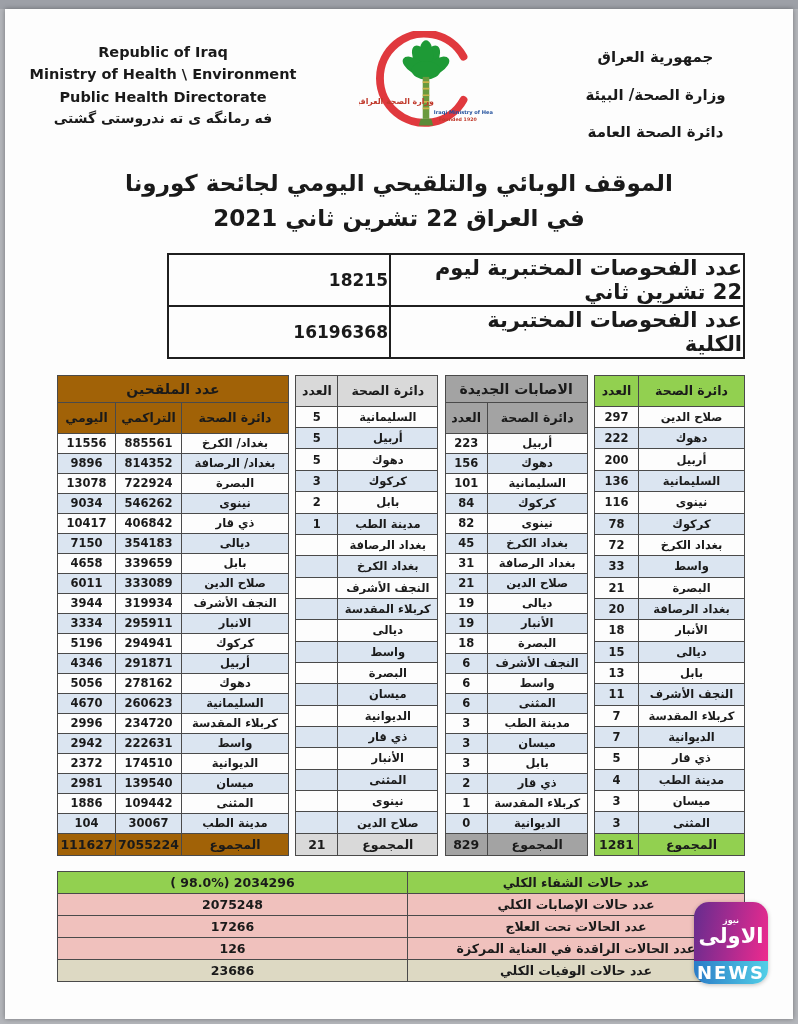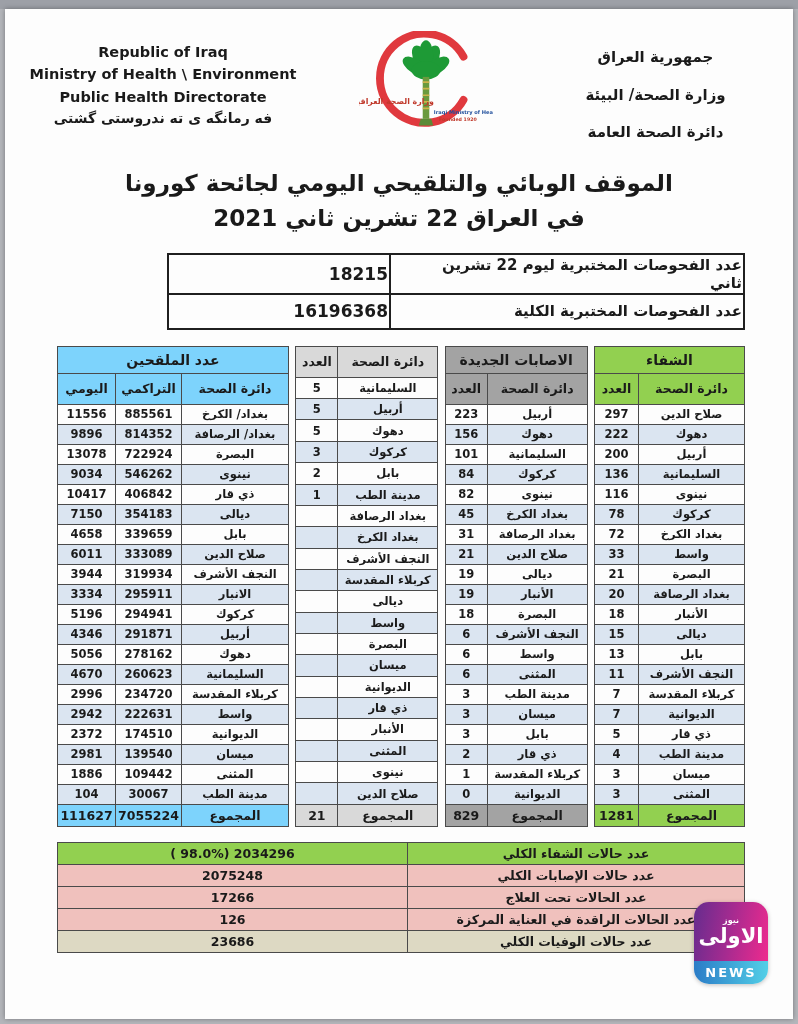--- a/index.html
+++ b/index.html
@@ -24,35 +24,35 @@
   
   .doc-title{direction:rtl;text-align:center;font-weight:bold;font-size:23px;line-height:1.55;margin-top:14px;}
   
   table{border-collapse:collapse;}
   .tests{
     direction:rtl;margin:16px 48px 0 0;margin-right:48px;
     width:578px;table-layout:fixed;
     margin-left:auto;
   }
   .tests td{border:2px solid #1f1f1f;height:31px;font-weight:bold;}
-  .tests .lbl{font-size:15px;padding-left:36px;}
+  .tests .lbl{font-size:21px;padding-left:36px;}
   .tests .val{font-size:17px;width:218px;}
   
   .tables-row{
     direction:rtl;display:flex;justify-content:space-between;
     margin:16px 48px 0 52px;
   }
   .stat{direction:rtl;table-layout:fixed;font-weight:bold;}
   .stat th,.stat td{border:1px solid #4a4a4a;text-align:center;padding:0 1px;overflow:hidden;white-space:nowrap;}
   .stat .title-row th{height:26px;font-size:14px;}
   .stat .sub th{height:30px;font-size:12.5px;}
   .stat tbody td{height:19px;font-size:11.5px;}
   .stat tbody tr:nth-child(even) td{background:#dbe5f1;}
   .stat tfoot td{height:21px;font-size:12.5px;}
-  .blue  .title-row th,.blue  .sub th,.blue  tfoot td{background:#7dd3fc;}
+  .blue  .title-row th,.blue  .sub th,.blue  tfoot td{background:#a16207;}
   .gray  .title-row th,.gray  .sub th,.gray  tfoot td{background:#d9d9d9;}
   .pink  .title-row th,.pink  .sub th,.pink  tfoot td{background:#a3a3a3;}
   .green .title-row th,.green .sub th,.green tfoot td{background:#92d050;}
   
   .summary{
     direction:rtl;margin:15px 48px 0 52px;width:688px;table-layout:fixed;
   }
   .summary td{border:1px solid #4a4a4a;height:19px;text-align:center;font-weight:bold;font-size:12.5px;}
   .summary .lbl{width:334px;}
   .s-green td{background:#92d050;}
@@ -68,21 +68,21 @@
   .news-top{
     flex:1;background:linear-gradient(100deg,#652c8e 0%,#a52b90 48%,#ee2a8e 100%);
     color:#fff;display:flex;flex-direction:column;align-items:center;justify-content:center;
     font-weight:bold;line-height:1;
   }
   .news-top .small{font-size:8px;margin-bottom:1px;}
   .news-top .big{font-size:21px;}
   .news-band{
     height:23px;background:linear-gradient(90deg,#2b7cc7 0%,#52cfe7 100%);
     color:#fff;display:flex;align-items:center;justify-content:center;
-    font-weight:bold;font-size:13px;letter-spacing:2px;
+    font-weight:bold;font-size:18px;letter-spacing:2px;
   }
 </style>
 </head>
 <body>
 
 <div class="topbar"></div>
 <div class="page">
 
   <div class="hdr">
     <div class="hdr-en">
@@ -142,23 +142,20 @@
     </table>
 
   <div class="tables-row">
 
     <table class="stat green">
       <colgroup>
           <col style="width:106px">
           <col style="width:44px">
         </colgroup>
       <thead>
-        <tr class="title-row">
-            <th colspan="2">الشفاء</th>
-          </tr>
         <tr class="sub">
           <th>دائرة الصحة</th>
           <th>العدد</th>
         </tr>
       </thead>
       <tbody>
           <tr>
             <td>صلاح الدين</td>
             <td>297</td>
           </tr>

